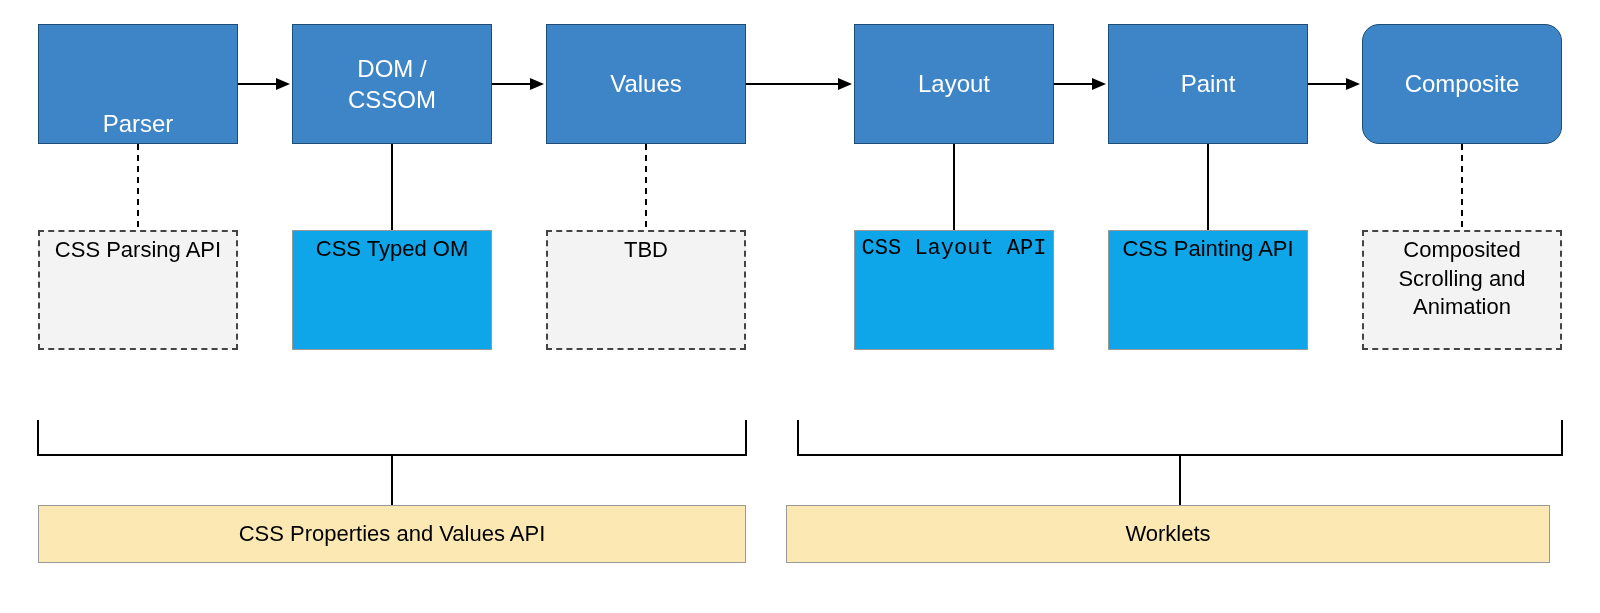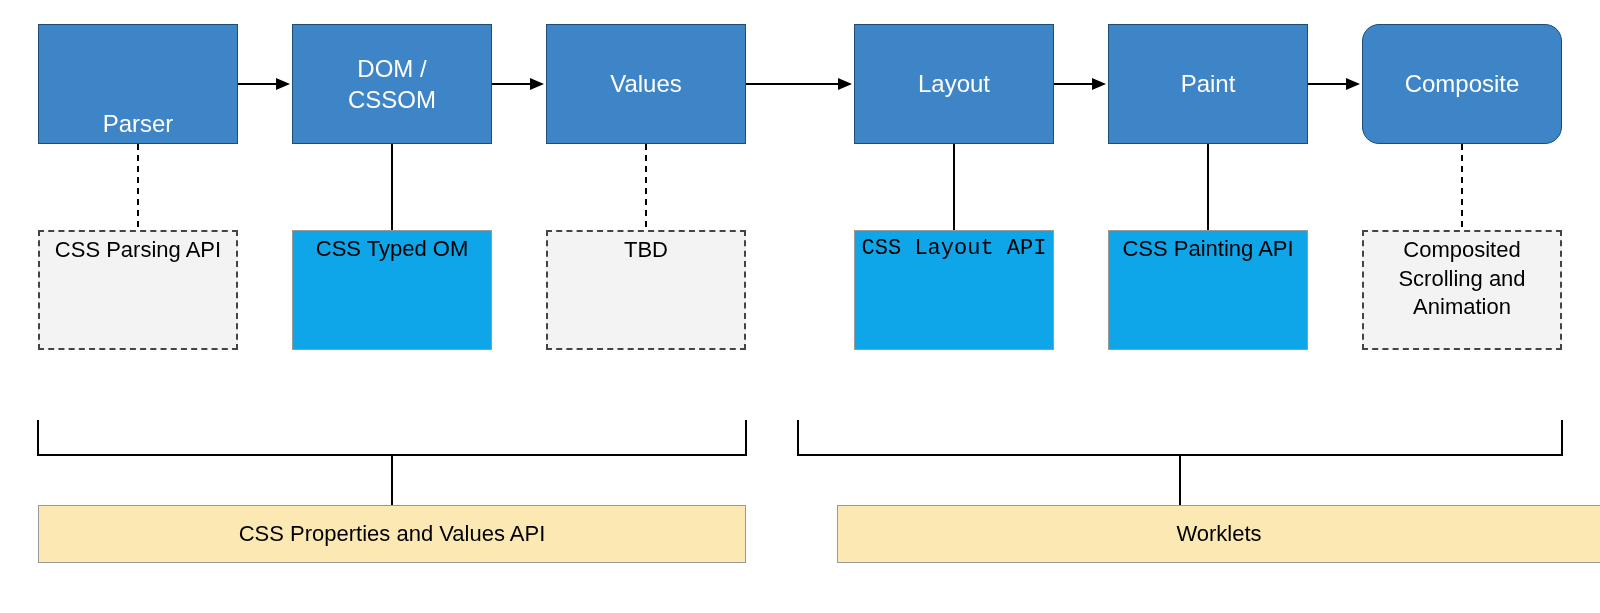--- a/index.html
+++ b/index.html
@@ -100,21 +100,21 @@
 <div class="api-box api-solid" style="left:1108px; top:230px;">
   <span>CSS Painting API</span>
 </div>
 <div class="api-box api-dashed" style="left:1362px; top:230px;">
   <span>Composited Scrolling and Animation</span>
 </div>
 
 <div class="group-box" style="left:38px; top:505px; width:708px;">
   <span>CSS Properties and Values API</span>
 </div>
-<div class="group-box" style="left:837px; top:505px; width:764px;">
+<div class="group-box" style="left:786px; top:505px; width:764px;">
   <span>Worklets</span>
 </div>
 
 <svg width="1600" height="613" style="position:absolute; left:0; top:0;">
   <defs>
     <marker id="arrowhead" markerWidth="8" markerHeight="8" refX="6" refY="3" orient="auto">
       <polygon points="0 0, 7 3, 0 6" fill="#000"></polygon>
     </marker>
   </defs>
 

